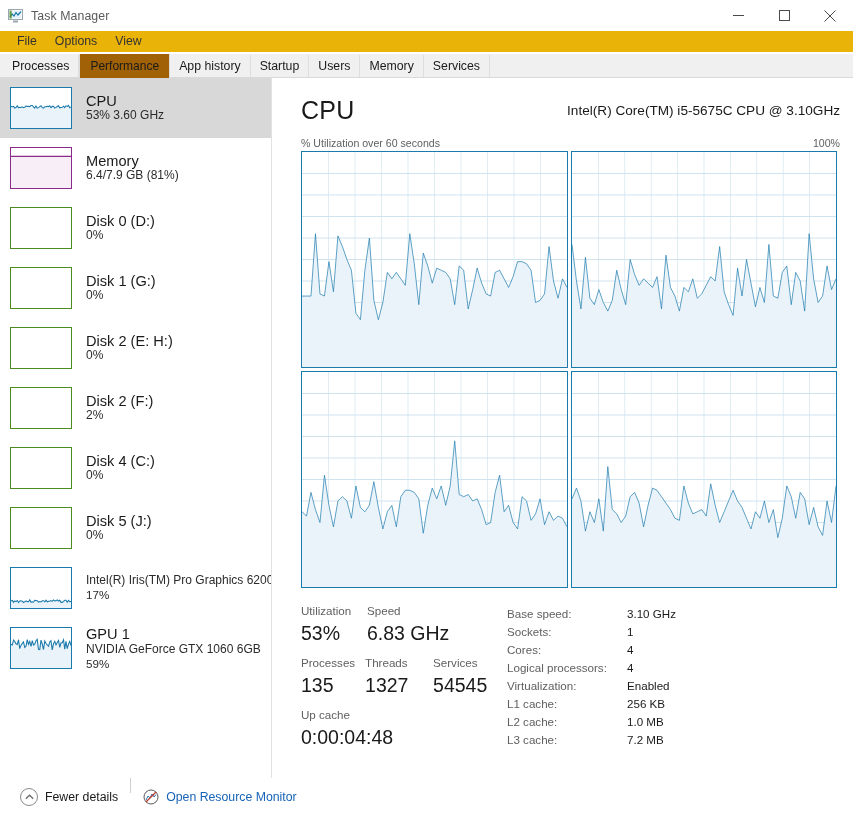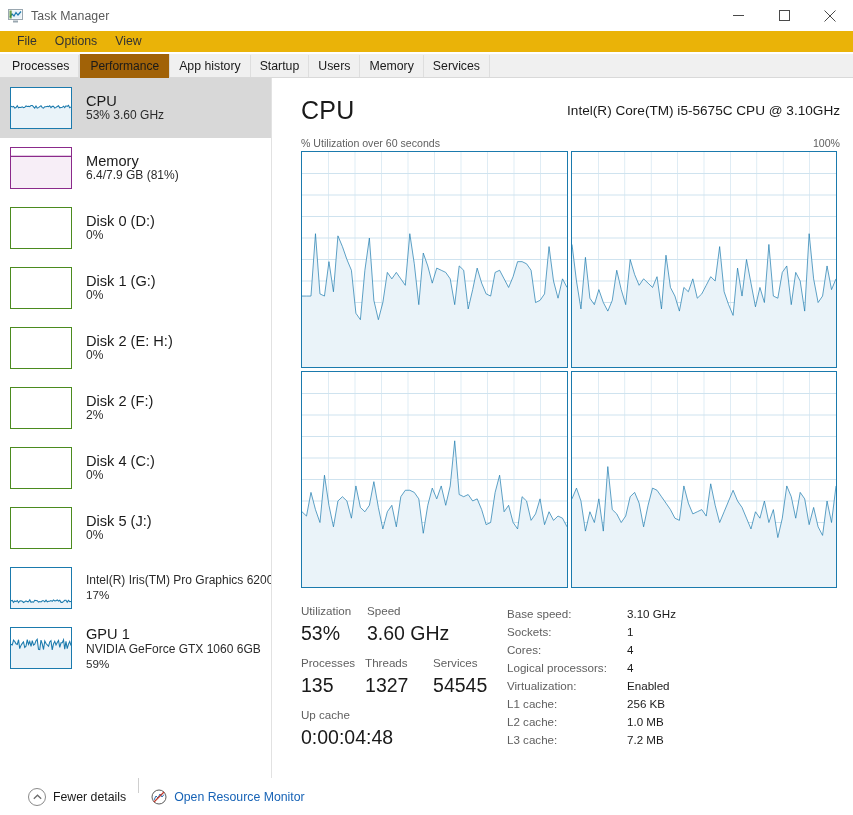--- a/index.html
+++ b/index.html
@@ -167,21 +167,21 @@
   .rrow { display: flex; line-height: 18px; }
   .rlab { width: 120px; font-size: 11.6px; color: #606060; white-space: nowrap; }
   .rval { font-size: 11.6px; color: #1a1a1a; white-space: nowrap; }
 
   
   .footer {
     position: absolute; left: 0; bottom: 0;
     width: 853px; height: 37px;
     background: #ffffff;
     display: flex; 
-    padding-left: 28px;
+    padding-left: 20px;
   }
   .fewer { display: flex; align-items: center; }
   .chev {
     width: 18px; height: 18px; border-radius: 50%;
     border: 1px solid #8a8a8a;
     display: flex; align-items: center; justify-content: center;
     margin-right: 7px;
   }
   .fewer-label { font-size: 12.3px; color: #1a1a1a; }
   .fdiv { width: 1px; height: 15px; background: #cfcfcf; margin: 0 12px; }
@@ -476,21 +476,21 @@
             </div>
           <div class="scol w2">
               <div class="slab">Speed</div>
             </div>
         </div>
         <div class="srow">
           <div class="scol w1">
               <div class="sval">53%</div>
             </div>
           <div class="scol w2">
-              <div class="sval">3.60 GHz</div>
+              <div class="sval">6.83 GHz</div>
             </div>
         </div>
         <div class="gap"></div>
         <div class="srow">
           <div class="scol w1">
               <div class="slab">Processes</div>
             </div>
           <div class="scol w2">
               <div class="slab">Threads</div>
             </div>

